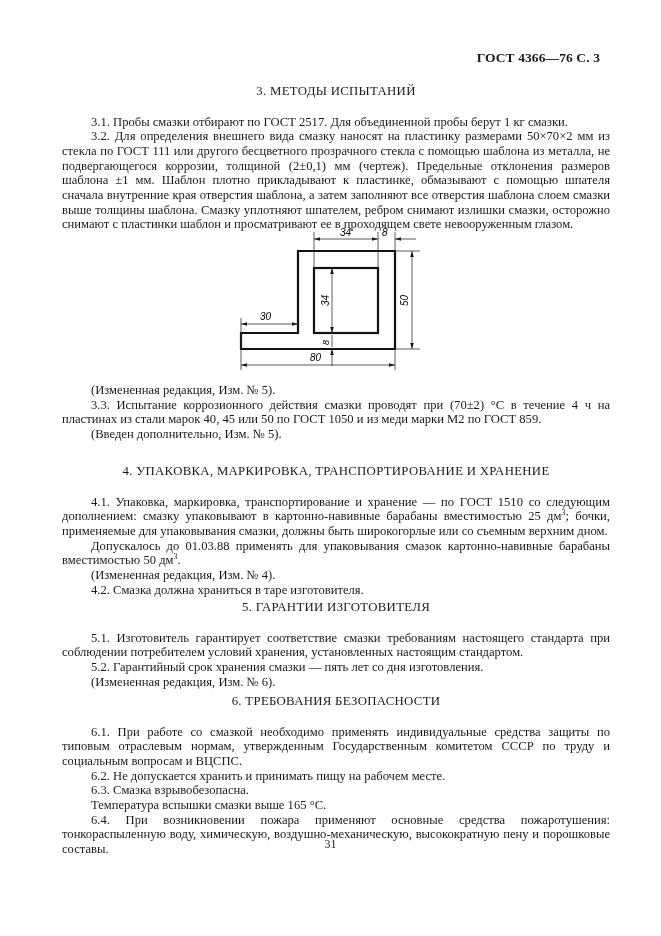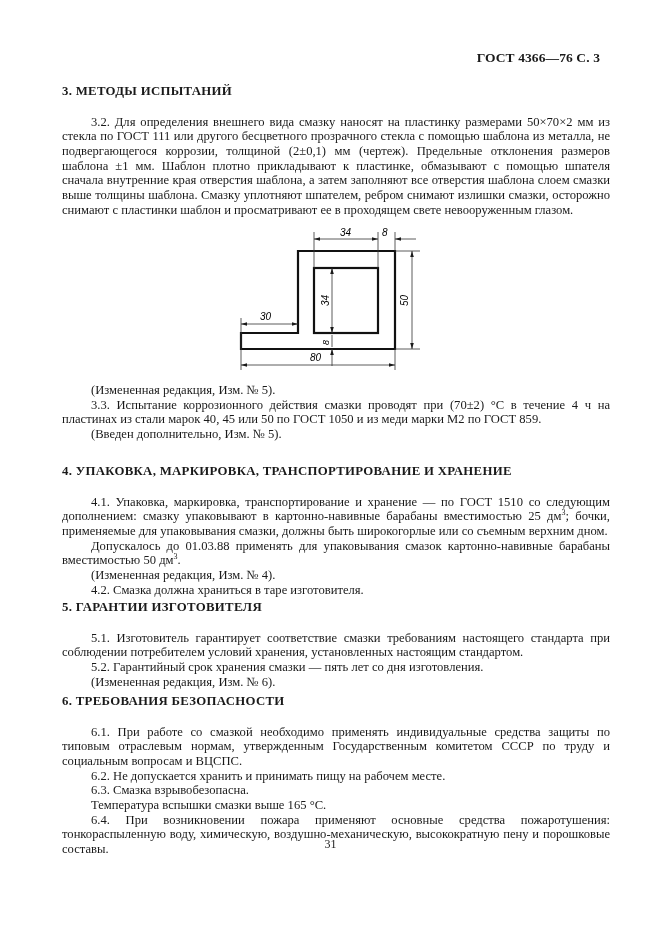--- a/index.html
+++ b/index.html
@@ -2,38 +2,39 @@
 <html><head>
 <meta charset="utf-8">
 <style>
   html, body { margin:0; padding:0; background:#ffffff; }
   body { width:661px; height:936px; position:relative; overflow:hidden;
          font-family:"Liberation Serif", serif; color:#1a1a1a; }
   .page { position:absolute; left:0; top:0; width:661px; height:936px; }
   .running-head { position:absolute; top:50px; right:61px; font-weight:bold;
                   font-size:13.5px; letter-spacing:0.1px; }
   .content { position:absolute; left:62px; width:548px; font-size:12.6px; line-height:14.65px; }
-  .h { font-weight:bold; font-size:12.8px; letter-spacing:0.3px; }
+  .h { text-align:center; font-weight:normal; font-size:12.8px; letter-spacing:0.3px; }
   .p { text-align:justify; text-indent:29px; margin:0; }
   .p.last { text-align-last:left; }
   .note { font-weight:normal; text-indent:29px; margin:0; }
   sup { font-size:8px; vertical-align:super; line-height:0; }
   .drawing { position:absolute; left:225px; top:222px; width:210px; height:150px; }
   .folio { position:absolute; top:837px; left:0; width:661px; text-align:center; font-size:12px; }
 </style>
 </head>
 <body>
 
 <div class="page">
 
   <div class="running-head">ГОСТ 4366—76 С. 3</div>
 
   <div class="content" style="top:84px;">
     <div class="h">3. МЕТОДЫ ИСПЫТАНИЙ</div>
     <div style="height:16px;"></div>
+    <p class="p last">3.1. Пробы смазки отбирают по ГОСТ 2517. Для объединенной пробы берут 1 кг смазки.</p>
     <p class="p last">3.2. Для определения внешнего вида смазку наносят на пластинку размерами 50×70×2 мм из стекла по ГОСТ 111 или другого бесцветного прозрачного стекла с помощью шаблона из металла, не подвергающегося коррозии, толщиной (2±0,1) мм (чертеж). Предельные отклонения размеров шаблона ±1 мм. Шаблон плотно прикладывают к пластинке, обмазывают с помощью шпателя сначала внутренние края отверстия шаблона, а затем заполняют все отверстия шаблона слоем смазки выше толщины шаблона. Смазку уплотняют шпателем, ребром снимают излишки смазки, осторожно снимают с пластинки шаблон и просматривают ее в проходящем свете невооруженным глазом.</p>
   </div>
 
   <svg class="drawing" viewBox="225 222 210 150" xmlns="http://www.w3.org/2000/svg">
     <defs>
       <marker id="arr" viewBox="0 0 10 6" refX="10" refY="3" markerWidth="8" markerHeight="5" orient="auto-start-reverse">
         <path d="M0,0 L10,3 L0,6 z" fill="#1a1a1a"></path>
       </marker>
     </defs>
 

